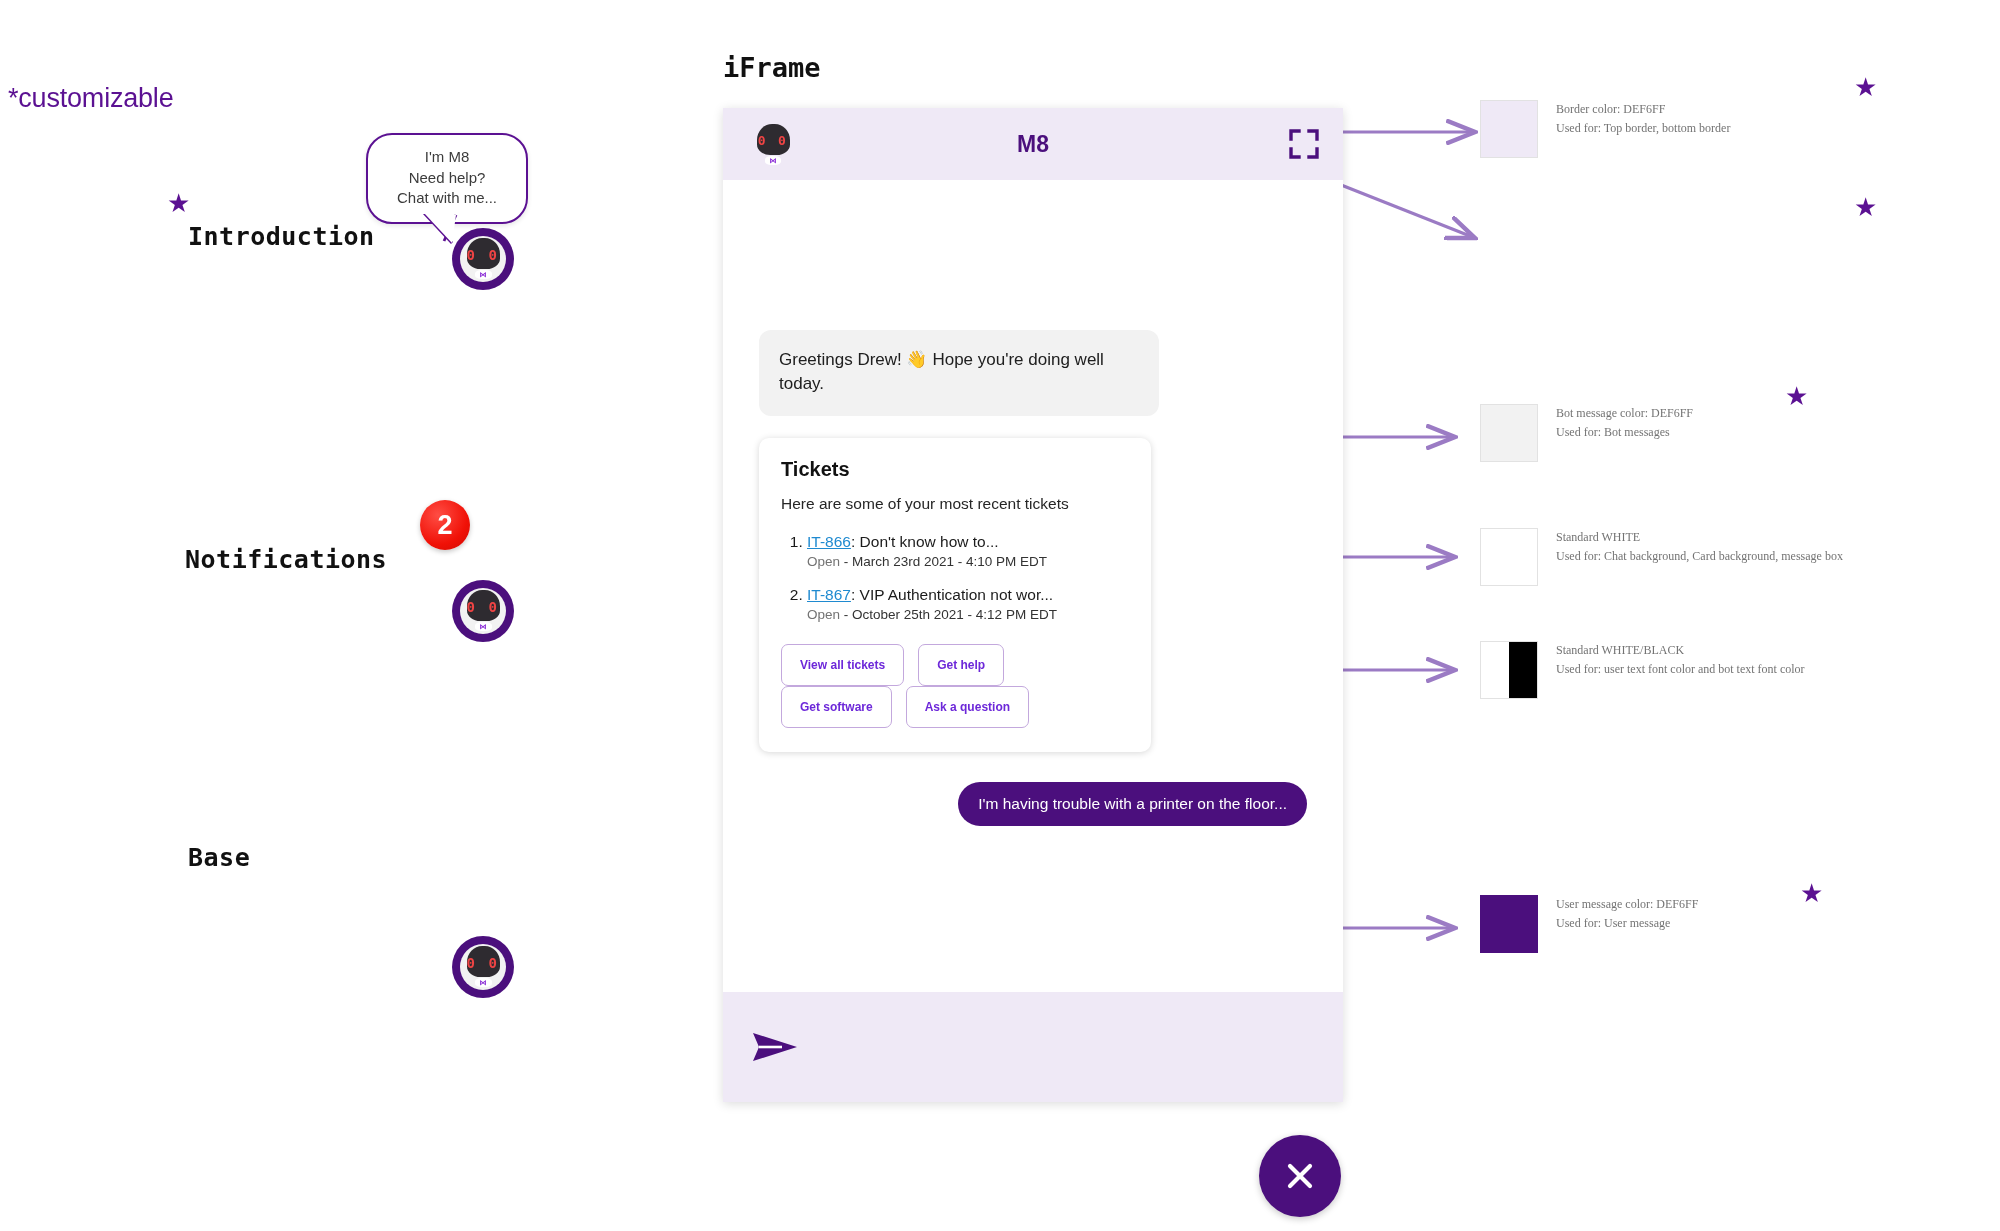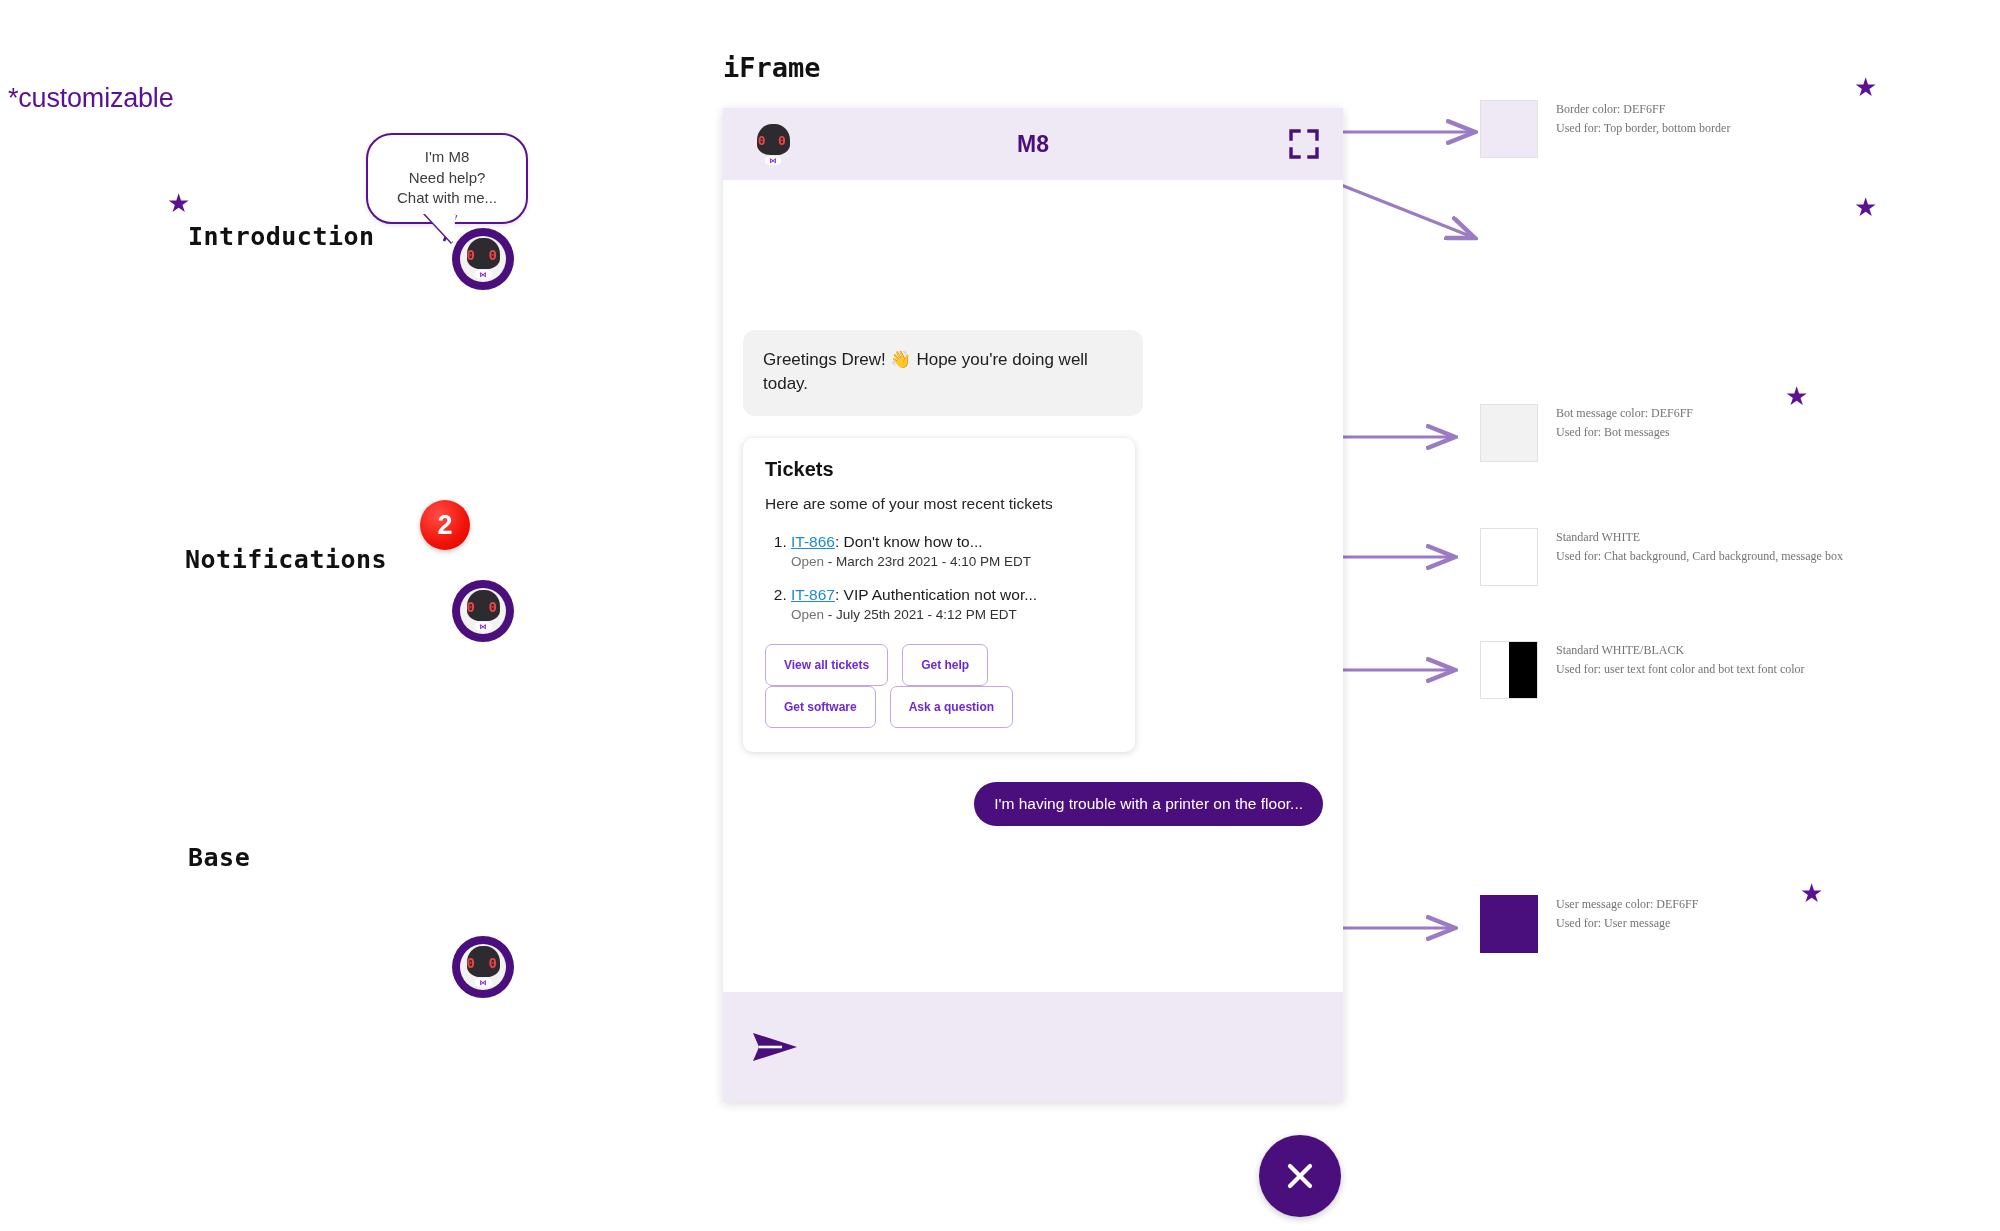--- a/index.html
+++ b/index.html
@@ -187,21 +187,21 @@
   }
   #expand-icon {
     margin-left: auto;
     width: 30px; height: 30px;
     position: relative;
     z-index: 2;
   }
   #chat-body {
     flex: 1 1 auto;
     background: #ffffff;
-    padding: 0 20px;
+    padding: 0 36px;
     position: relative;
     overflow: hidden;
   }
 
   .bot-bubble {
     margin-top: 150px;
     background: #f2f2f2;
     border-radius: 12px;
     padding: 18px 20px 20px 20px;
     width: 360px;
@@ -464,21 +464,21 @@
             </div>
             <div class="ticket-meta">
               <span class="ticket-status">Open</span><span> - March 23rd 2021 - 4:10 PM EDT</span>
             </div>
           </li>
           <li>
             <div class="ticket-line">
               <a class="ticket-id" href="#">IT-867</a><span>: VIP Authentication not wor...</span>
             </div>
             <div class="ticket-meta">
-              <span class="ticket-status">Open</span><span> - July 25th 2021 - 4:12 PM EDT</span>
+              <span class="ticket-status">Open</span><span> - October 25th 2021 - 4:12 PM EDT</span>
             </div>
           </li>
         </ol>
 
         <div class="btn-row">
           <button class="chip-btn">View all tickets</button>
           <button class="chip-btn">Get help</button>
         </div>
 
 

